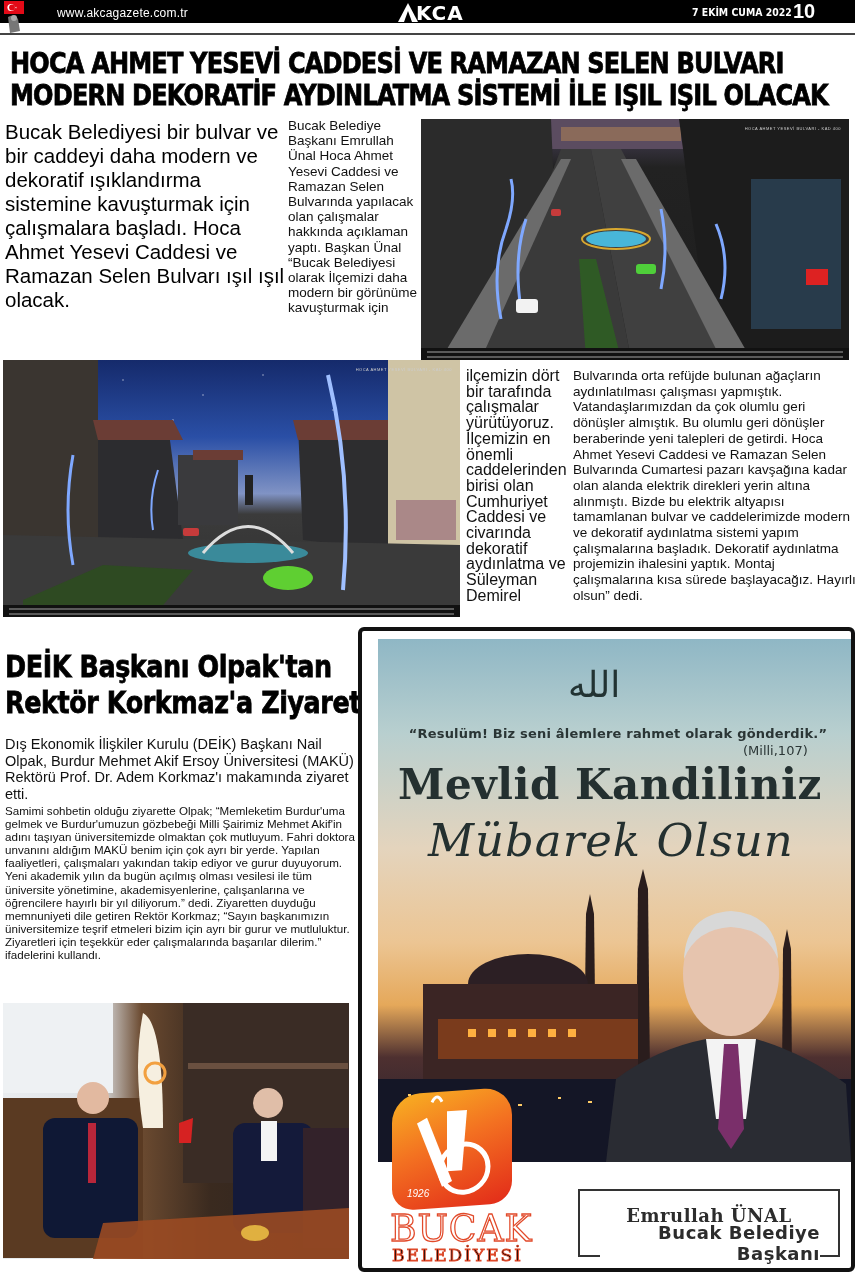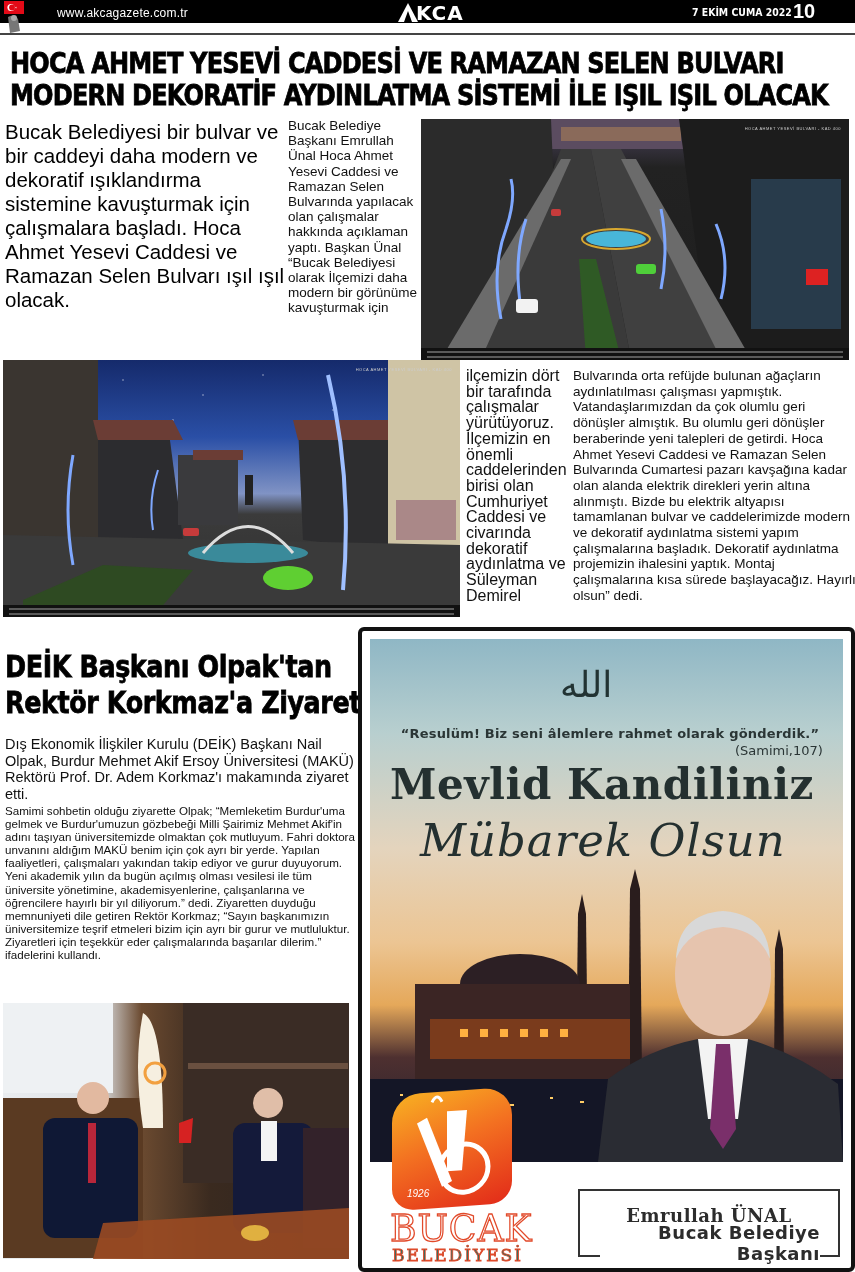--- a/index.html
+++ b/index.html
@@ -40,34 +40,34 @@
   .h2 { position: absolute; left: 5px; top: 648px; width: 350px; font-family: "DejaVu Sans", sans-serif; font-weight: bold; font-size: 31px; line-height: 36px; letter-spacing: -0.5px; color: #000; transform: scaleX(0.82); transform-origin: left top; white-space: nowrap; }
   .h2 div { -webkit-text-stroke: 0.8px #000; }
   .a2-lede { position: absolute; left: 5px; top: 736px; width: 350px; font-size: 14.5px; line-height: 16.5px; color: #111; }
   .a2-body { position: absolute; left: 5px; top: 804px; width: 352px; font-size: 11.6px; line-height: 13.1px; color: #111; }
 
   .meeting { left: 3px; top: 1003px; width: 346px; height: 256px; background:
       linear-gradient(90deg, #e9ecef 0%, #dfe3e6 28%, #6b4a30 40%, #3a2a1f 60%, #2c2420 100%); }
 
   
   .ad-frame { position: absolute; left: 358px; top: 627px; width: 497px; height: 645px; border: 4px solid #111; border-radius: 6px; background: #fff; }
-  .ad-inner { position: absolute; left: 8px; top: 8px; width: 473px; height: 523px; overflow: hidden;
+  .ad-inner { position: absolute; left: 16px; top: 8px; width: 473px; height: 523px; overflow: hidden;
       background: linear-gradient(180deg, #8fb7c5 0%, #b8cfcf 18%, #e4d4bd 40%, #ecc593 58%, #e5a85a 70%, #4e3030 80%, #1a1c2c 100%); }
   .ad-allah { position: absolute; left: 190px; top: 25px; font-size: 36px; color: #233; font-family: "DejaVu Serif", serif; }
   .ad-quote { position: absolute; left: 20px; top: 87px; width: 440px; text-align: center; font-family: "DejaVu Sans", sans-serif; font-weight: bold; font-size: 13px; color: #2a3535; letter-spacing: 0.2px; }
   .ad-ref { position: absolute; left: 365px; top: 104px; font-family: "DejaVu Sans", sans-serif; font-size: 13px; color: #2a3535; }
   .ad-title { position: absolute; left: 20px; top: 121px; font-family: "DejaVu Serif", serif; font-weight: bold; font-size: 42px; color: #243030; letter-spacing: 0.5px; }
   .ad-sub { position: absolute; left: 50px; top: 175px; font-family: "DejaVu Serif", serif; font-style: italic; font-size: 45px; color: #243030; letter-spacing: 1px; }
   .mosque { position: absolute; left: 0; top: 230px; width: 473px; height: 293px; }
   .person { position: absolute; left: 228px; top: 250px; width: 245px; height: 273px; }
 
   .ad-logo { position: absolute; left: 30px; top: 460px; width: 120px; height: 116px; border-radius: 28px 28px 22px 22px; background: linear-gradient(160deg, #f8b122 0%, #f37021 45%, #e22a19 100%); transform: skewY(-4deg); }
   .ad-logo-year { position: absolute; left: 45px; top: 557px; color: #fff; font-size: 10px; font-style: italic; }
   .ad-bucak { position: absolute; left: 28px; top: 575px; font-family: "DejaVu Serif", serif; font-size: 38px; letter-spacing: 1px; color: #fff; -webkit-text-stroke: 1.3px #e24a2a; transform: scaleX(0.95); transform-origin: left; }
-  .ad-belediyesi { position: absolute; left: 30px; top: 614px; font-family: "DejaVu Serif", serif; font-size: 17px; letter-spacing: 2px; color: #0f766e; -webkit-text-stroke: 0.9px #e24a2a; }
+  .ad-belediyesi { position: absolute; left: 30px; top: 614px; font-family: "DejaVu Serif", serif; font-size: 17px; letter-spacing: 2px; color: #000000; -webkit-text-stroke: 0.9px #e24a2a; }
 
   .ad-namebox { position: absolute; left: 216px; top: 558px; width: 262px; height: 68px; border: 2px solid #333; }
   .ad-name { position: absolute; left: 0; top: 14px; width: 100%; text-align: center; font-family: "DejaVu Serif", serif; font-weight: bold; font-size: 18px; color: #2c2c2c; letter-spacing: 0.5px; }
   .ad-role { position: absolute; left: 20px; bottom: -9px; width: 220px; text-align: right; background: #fff; font-family: "DejaVu Sans", sans-serif; font-weight: bold; font-size: 18px; color: #2c2c2c; letter-spacing: 0.5px; }
 </style>
 </head>
 <body>
 
 <div class="masthead">
   <svg class="mast-flag" viewBox="0 0 26 32">
@@ -190,21 +190,21 @@
     <rect x="300" y="125" width="46" height="120" fill="#33222a"></rect>
     <polygon points="100,220 346,205 346,256 90,256" fill="#9a4a22" opacity="0.9"></polygon>
     <ellipse cx="252" cy="230" rx="14" ry="8" fill="#e0b040"></ellipse>
   </svg>
 </div>
 
 <div class="ad-frame">
   <div class="ad-inner">
     <span class="ad-allah">الله</span>
     <p class="ad-quote">“Resulüm! Biz seni âlemlere rahmet olarak gönderdik.”</p>
-    <span class="ad-ref">(Samimi,107)</span>
+    <span class="ad-ref">(Milli,107)</span>
     <span class="ad-title">Mevlid Kandiliniz</span>
     <span class="ad-sub">Mübarek Olsun</span>
 
     <svg class="mosque" viewBox="0 0 473 293">
       <polygon points="260,20 265,0 270,20 272,210 258,210" fill="#2a1d1d"></polygon>
       <polygon points="208,45 212,25 216,45 218,210 206,210" fill="#2a1d1d"></polygon>
       <polygon points="405,80 409,60 413,80 414,210 404,210" fill="#2a1d1d"></polygon>
       <ellipse cx="150" cy="115" rx="60" ry="30" fill="#2c1f24"></ellipse>
       <rect x="45" y="115" width="215" height="100" fill="#3b2524"></rect>
       <rect x="60" y="150" width="200" height="40" fill="#7a3b1c"></rect>

